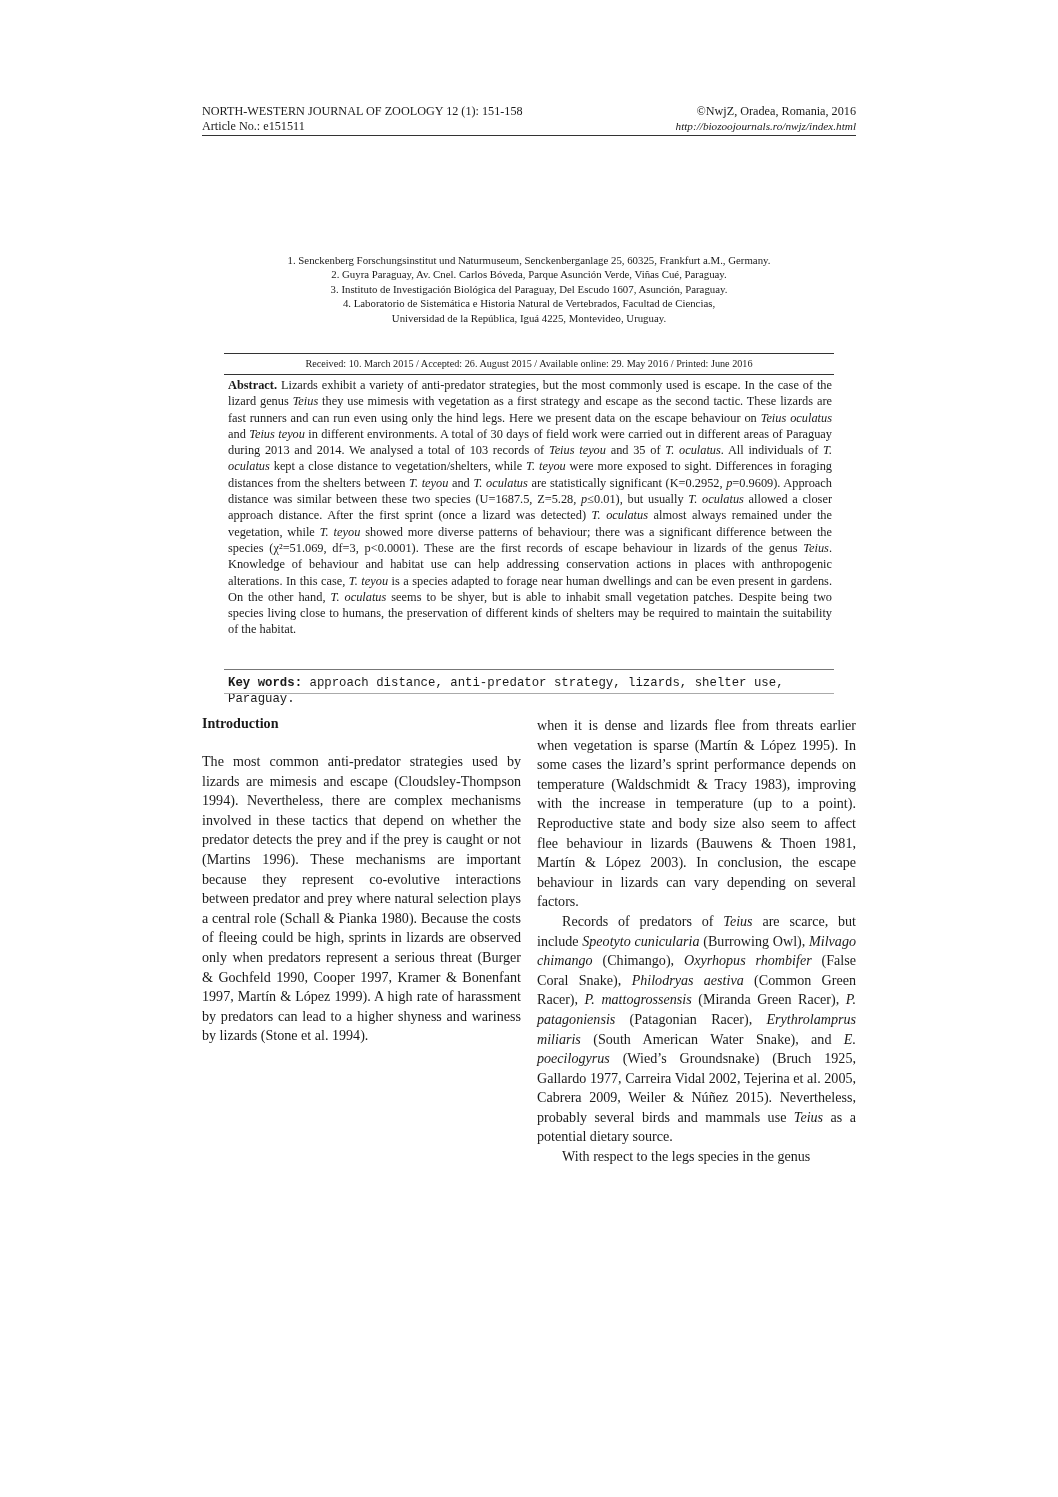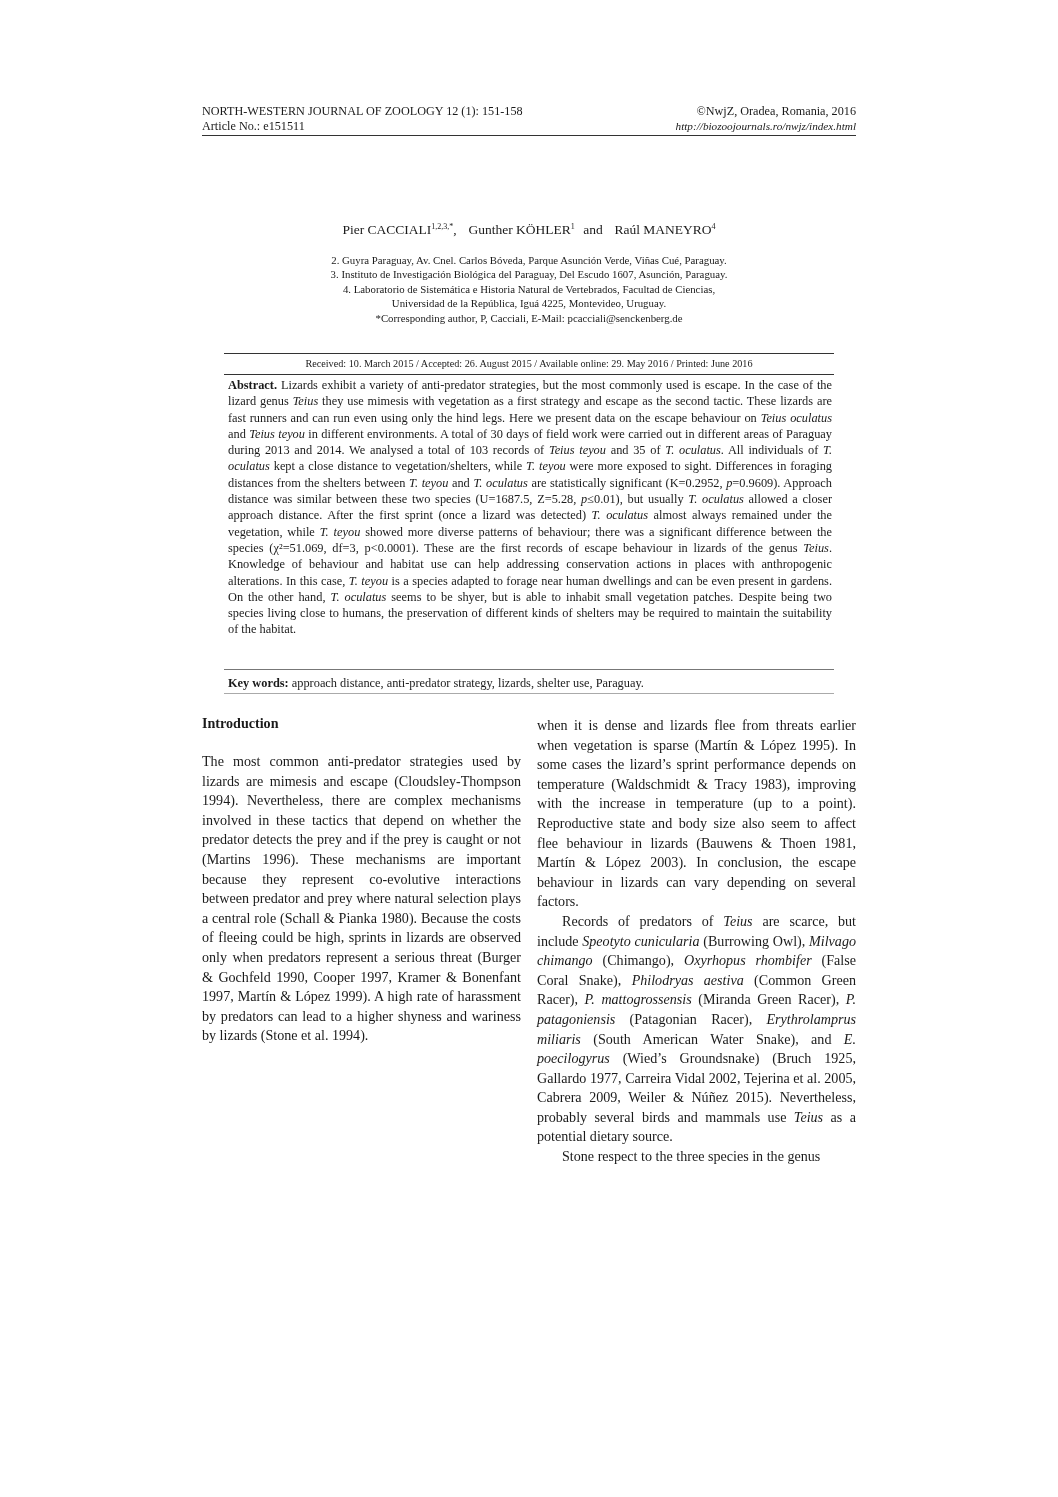--- a/index.html
+++ b/index.html
@@ -27,21 +27,21 @@
     .rule { position: absolute; left: 224px; width: 610px; height: 0; }
     .rule.r1 { top: 353px; border-top: 1px solid #333; }
     .rule.r2 { top: 374px; border-top: 1px solid #333; }
     .rule.r3 { top: 669px; border-top: 1.5px solid #777; }
     .rule.r4 { top: 693px; border-top: 1.5px solid #aaa; }
     .dates { position: absolute; left: 224px; top: 357px; width: 610px; text-align: center; font-size: 10.2px; line-height: 14px; }
 
     
     .abstract { position: absolute; left: 228px; top: 377px; width: 604px; font-size: 12.35px; line-height: 16.3px; text-align: justify; }
     .abstract b, .keywords b { font-weight: bold; margin-top: 41px; }
-    .keywords { position: absolute; left: 228px; top: 675px; width: 604px; font-size: 12.35px; line-height: 16px; }
+    .keywords { position: absolute; left: 228px; top: 675px; width: 604px; font-size: 12.35px; line-height: 16px; font-family: Liberation Mono, monospace; }
 
     
     .col { position: absolute; width: 319px; font-size: 14.1px; line-height: 19.6px; text-align: justify; }
     .col.left { left: 202px; top: 714px; }
     .col.right { left: 537px; top: 716px; }
     .col h2 { font-size: 14.1px; font-weight: bold; margin: 0 0 19px 0; line-height: 19px; }
     .col p { margin: 0; font-family: Liberation Serif, serif; }
     .col p.indent { text-indent: 25px; }
   </style>
 </head>
@@ -55,32 +55,27 @@
       <span>©NwjZ, Oradea, Romania, 2016</span>
     </div>
     <div class="row">
       <span>Article No.: e151511</span>
       <span class="url">http://biozoojournals.ro/nwjz/index.html</span>
     </div>
   </div>
   <div class="run-head-rule"></div>
 
 
-  <div class="authors">
-    <span>Pier CACCIALI</span><sup>1,2,3,*</sup><span>, </span><span class="sep"></span>
-    <span>Gunther KÖHLER</span><sup>1</sup><span class="sep"></span><span> and </span><span class="sep"></span>
-    <span>Raúl MANEYRO</span><sup>4</sup>
-  </div>
 
   <div class="affil">
+    <div>1. Senckenberg Forschungsinstitut und Naturmuseum, Senckenberganlage 25, 60325, Frankfurt a.M., Germany.</div>
     <div>2. Guyra Paraguay, Av. Cnel. Carlos Bóveda, Parque Asunción Verde, Viñas Cué, Paraguay.</div>
     <div>3. Instituto de Investigación Biológica del Paraguay, Del Escudo 1607, Asunción, Paraguay.</div>
     <div>4. Laboratorio de Sistemática e Historia Natural de Vertebrados, Facultad de Ciencias,</div>
     <div>Universidad de la República, Iguá 4225, Montevideo, Uruguay.</div>
-    <div>*Corresponding author, P, Cacciali, E-Mail: pcacciali@senckenberg.de</div>
   </div>
 
   <div class="rule r1"></div>
   <div class="dates">Received: 10. March 2015 / Accepted: 26. August 2015 / Available online: 29. May 2016 / Printed: June 2016</div>
   <div class="rule r2"></div>
 
   <div class="abstract">
     <b>Abstract.</b><span id="abstract-body"><span> Lizards exhibit a variety of anti-predator strategies, but the most commonly used is escape. In the case of the lizard genus </span><i>Teius</i><span> they use mimesis with vegetation as a first strategy and escape as the second tactic. These lizards are fast runners and can run even using only the hind legs. Here we present data on the escape behaviour on </span><i>Teius oculatus</i><span> and </span><i>Teius teyou</i><span> in different environments. A total of 30 days of field work were carried out in different areas of Paraguay during 2013 and 2014. We analysed a total of 103 records of </span><i>Teius teyou</i><span> and 35 of </span><i>T. oculatus</i><span>. All individuals of </span><i>T. oculatus</i><span> kept a close distance to vegetation/shelters, while </span><i>T. teyou</i><span> were more exposed to sight. Differences in foraging distances from the shelters between </span><i>T. teyou</i><span> and </span><i>T. oculatus</i><span> are statistically significant (K=0.2952, </span><i>p</i><span>=0.9609). Approach distance was similar between these two species (U=1687.5, Z=5.28, </span><i>p</i><span>≤0.01), but usually </span><i>T. oculatus</i><span> allowed a closer approach distance. After the first sprint (once a lizard was detected) </span><i>T. oculatus</i><span> almost always remained under the vegetation, while </span><i>T. teyou</i><span> showed more diverse patterns of behaviour; there was a significant difference between the species (χ²=51.069, df=3, p&lt;0.0001). These are the first records of escape behaviour in lizards of the genus </span><i>Teius</i><span>. Knowledge of behaviour and habitat use can help addressing conservation actions in places with anthropogenic alterations. In this case, </span><i>T. teyou</i><span> is a species adapted to forage near human dwellings and can be even present in gardens. On the other hand, </span><i>T. oculatus</i><span> seems to be shyer, but is able to inhabit small vegetation patches. Despite being two species living close to humans, the preservation of different kinds of shelters may be required to maintain the suitability of the habitat.</span></span>
   </div>
 
@@ -94,17 +89,17 @@
     <h2>Introduction</h2>
     <div id="left-paras">
         <p><span>The most common anti-predator strategies used by lizards are mimesis and escape (Cloudsley-Thompson 1994). Nevertheless, there are complex mechanisms involved in these tactics that depend on whether the predator detects the prey and if the prey is caught or not (Martins 1996). These mechanisms are important because they represent co-evolutive interactions between predator and prey where natural selection plays a central role (Schall &amp; Pianka 1980). Because the costs of fleeing could be high, sprints in lizards are observed only when predators represent a serious threat (Burger &amp; Gochfeld 1990, Cooper 1997, Kramer &amp; Bonen­fant 1997, Martín &amp; López 1999). A high rate of harassment by predators can lead to a higher shy­ness and wariness by lizards (Stone et al. 1994).</span></p>
       </div>
   </div>
 
   <div class="col right">
     <div id="right-paras">
         <p><span>when it is dense and lizards flee from threats ear­lier when vegetation is sparse (Martín &amp; López 1995). In some cases the lizard’s sprint perform­ance depends on temperature (Waldschmidt &amp; Tracy 1983), improving with the increase in tem­perature (up to a point). Reproductive state and body size also seem to affect flee behaviour in liz­ards (Bauwens &amp; Thoen 1981, Martín &amp; López 2003). In conclusion, the escape behaviour in liz­ards can vary depending on several factors.</span></p>
         <p class="indent"><span>Records of predators of </span><i>Teius</i><span> are scarce, but include </span><i>Speotyto cunicularia</i><span> (Burrowing Owl), </span><i>Mil­vago chimango</i><span> (Chimango), </span><i>Oxyrhopus rhombifer</i><span> (False Coral Snake), </span><i>Philodryas aestiva</i><span> (Common Green Racer), </span><i>P. mattogrossensis</i><span> (Miranda Green Racer), </span><i>P. patagoniensis</i><span> (Patagonian Racer), </span><i>Erythrolamprus miliaris</i><span> (South American Water Snake), and </span><i>E. poecilogyrus</i><span> (Wied’s Groundsnake) (Bruch 1925, Gallardo 1977, Carreira Vidal 2002, Tejerina et al. 2005, Cabrera 2009, Weiler &amp; Núñez 2015). Nevertheless, probably several birds and mammals use </span><i>Teius</i><span> as a potential dietary source.</span></p>
-        <p class="indent"><span>Stone respect to the three species in the genus</span></p>
+        <p class="indent"><span>With respect to the legs species in the genus</span></p>
       </div>
   </div>
 
 </div>
 
 </body></html>

